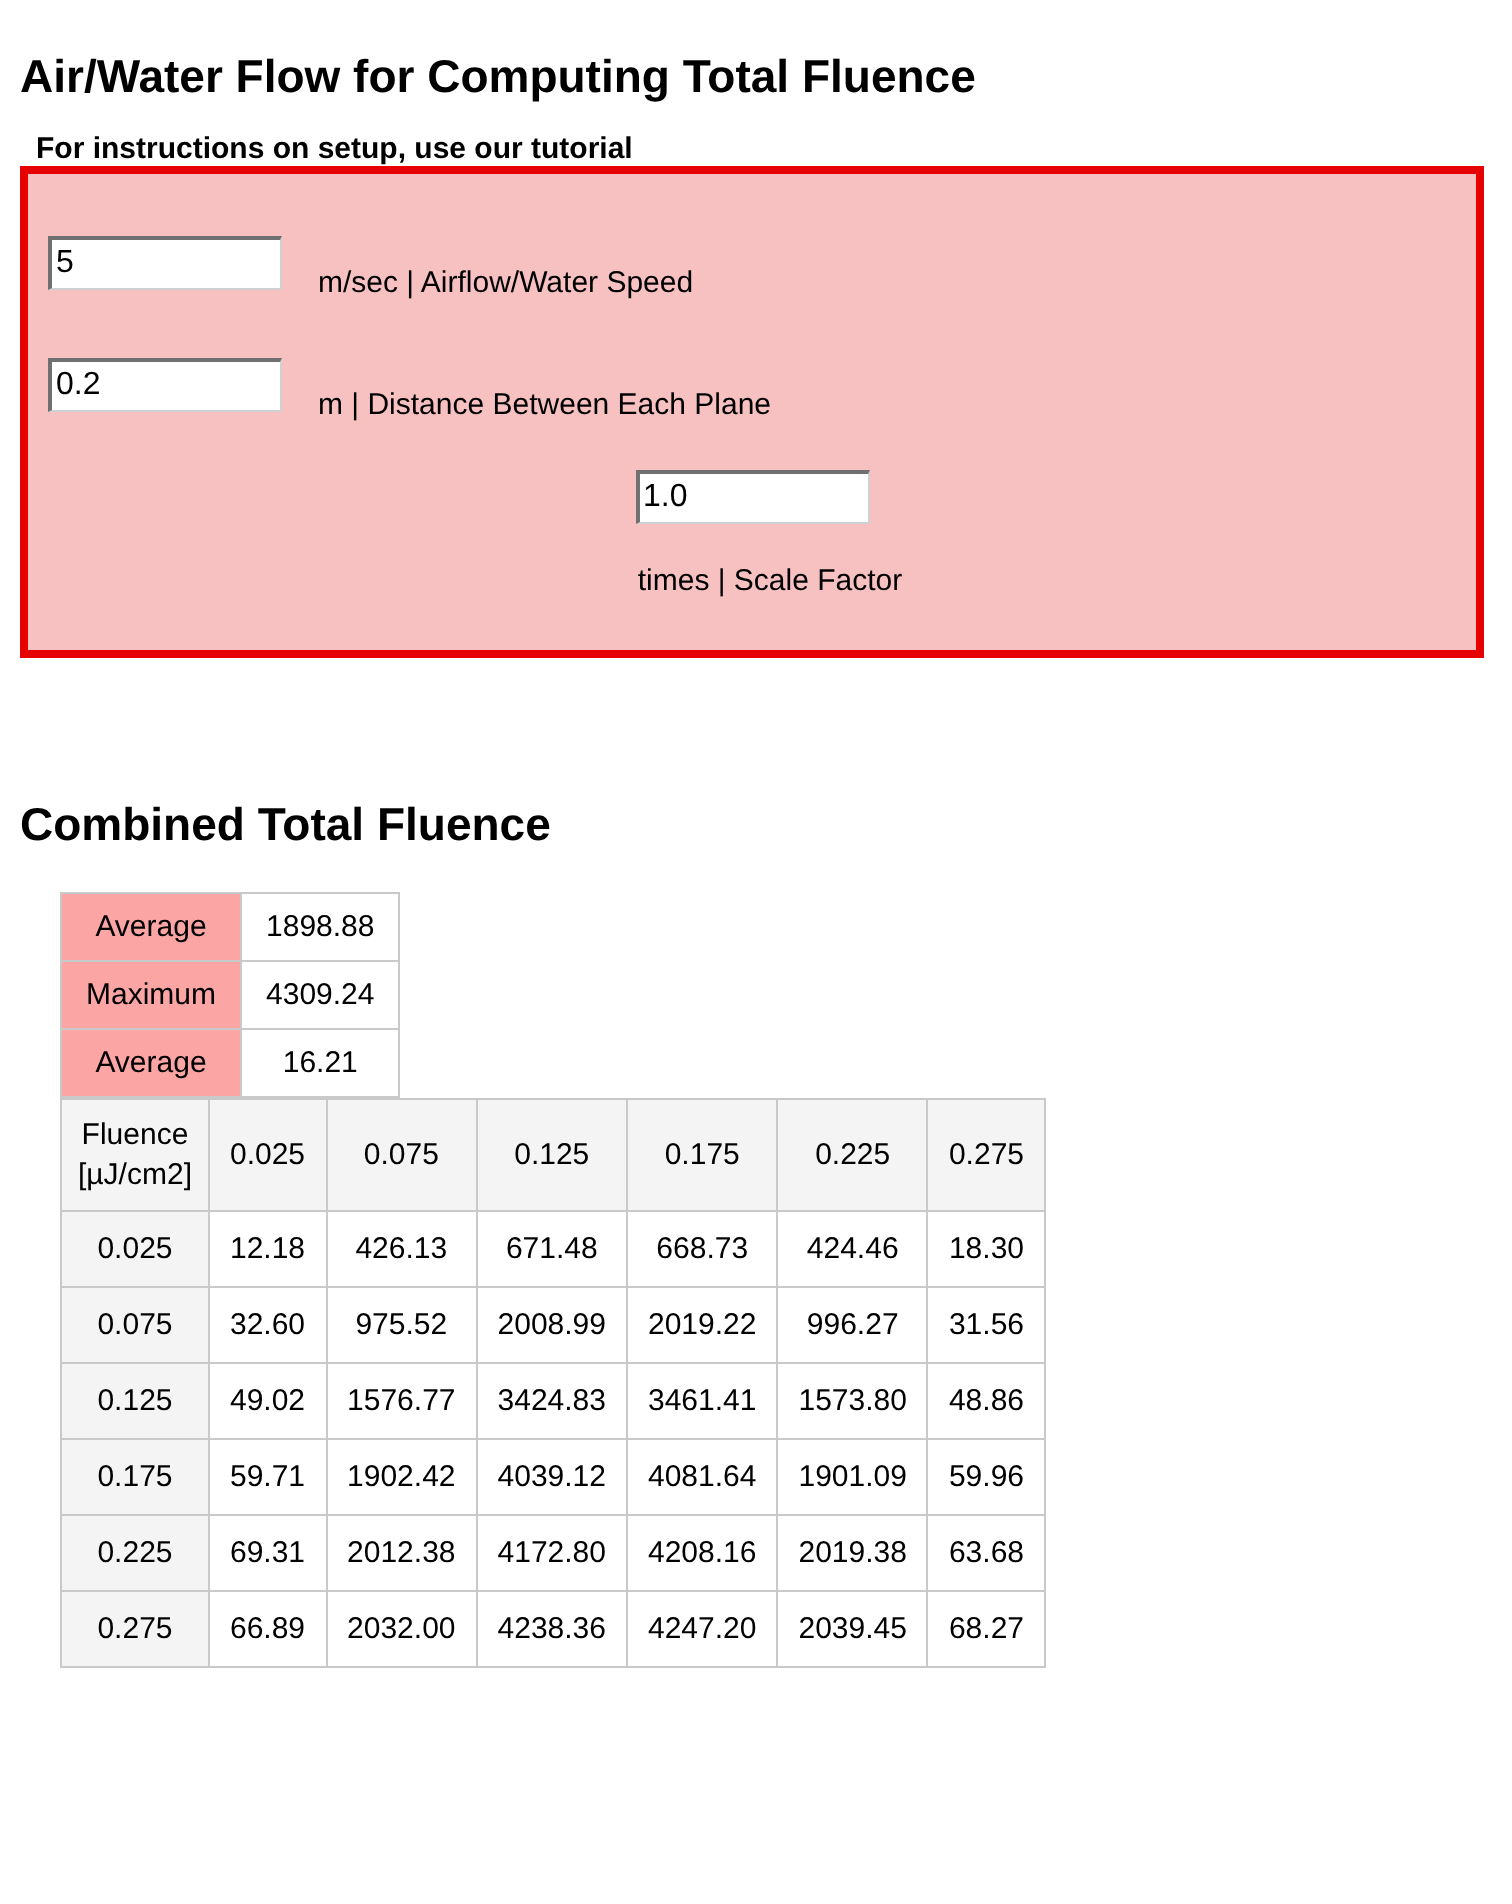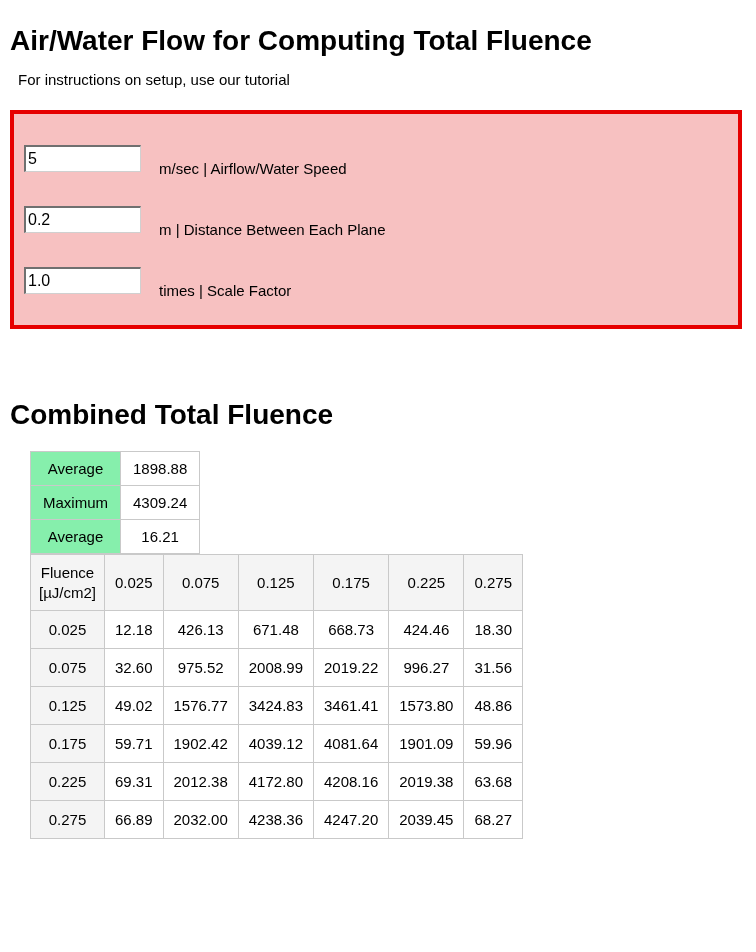--- a/index.html
+++ b/index.html
@@ -4,40 +4,41 @@
   <style>
     body {
       font-family: Verdana, Geneva, sans-serif;
       margin: 0;
       padding: 10px 10px 10px 10px;
       color: #000;
       font-size: 15px;
     }
     h2 {
       font-weight: bold;
-      font-size: 28px;
+      font-size: 23px;
       margin: 15px 0 14px 0;
     }
     .instr {
       margin-left: 8px;
-      margin-bottom: 22px;
+      font-weight: bold;
     }
     .inputs-panel {
       border: 4px solid #e60000;
       background-color: #f7c1c1;
       padding: 26px 10px 18px 10px;
       margin-right: 4px;
     }
     .input-row {
       display: flex;
       align-items: center;
       margin-bottom: 24px;
     }
     .input-row:last-child {
       margin-bottom: 8px;
+      flex-direction: column;
     }
     .input-field {
       width: 110px;
       height: 22px;
       font-size: 16px;
       font-family: Verdana, Geneva, sans-serif;
       padding: 1px 2px;
       border-top: 2px solid #707070;
       border-left: 2px solid #707070;
       border-right: 1px solid #d0d0d0;
@@ -56,21 +57,21 @@
     table.summary {
       border-collapse: collapse;
     }
     table.summary th, table.summary td {
       border: 1px solid #c9c9c9;
       padding: 8px 12px;
       text-align: center;
       font-weight: normal;
     }
     table.summary th {
-      background-color: #86efac;
+      background-color: #fca5a5;
     }
     .data-wrap {
       margin-left: 20px;
     }
     table.datagrid {
       border-collapse: collapse;
     }
     table.datagrid th, table.datagrid td {
       border: 1px solid #c9c9c9;
       padding: 10px 10px;

